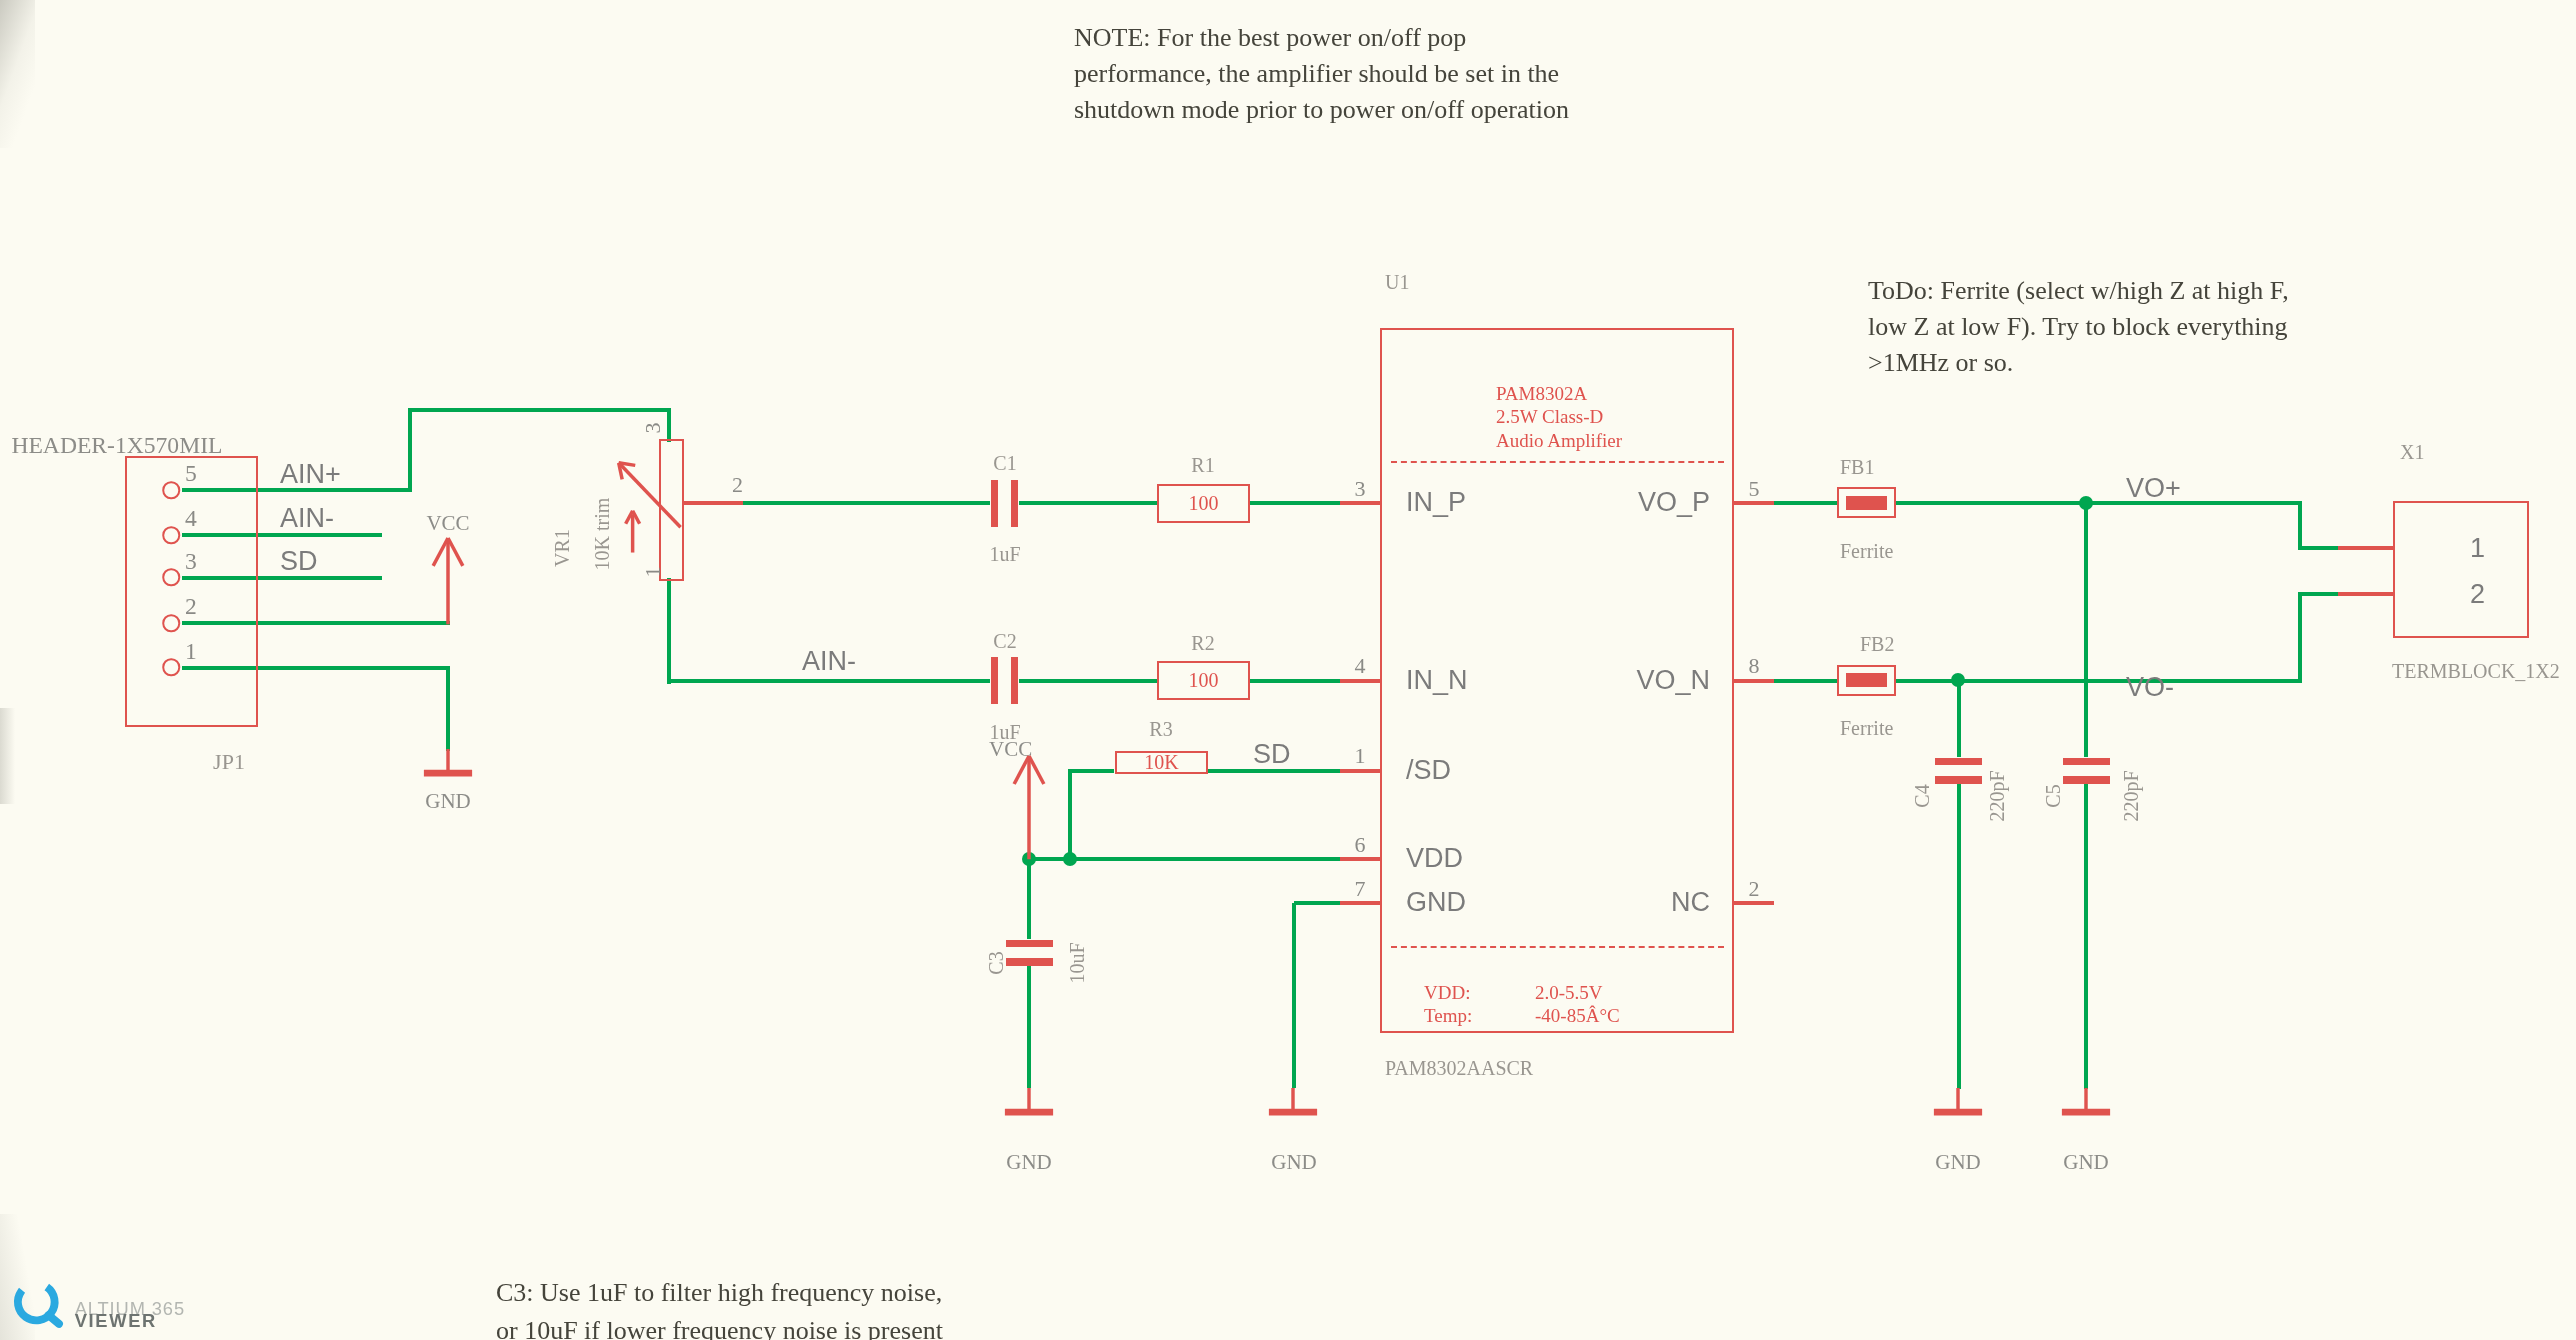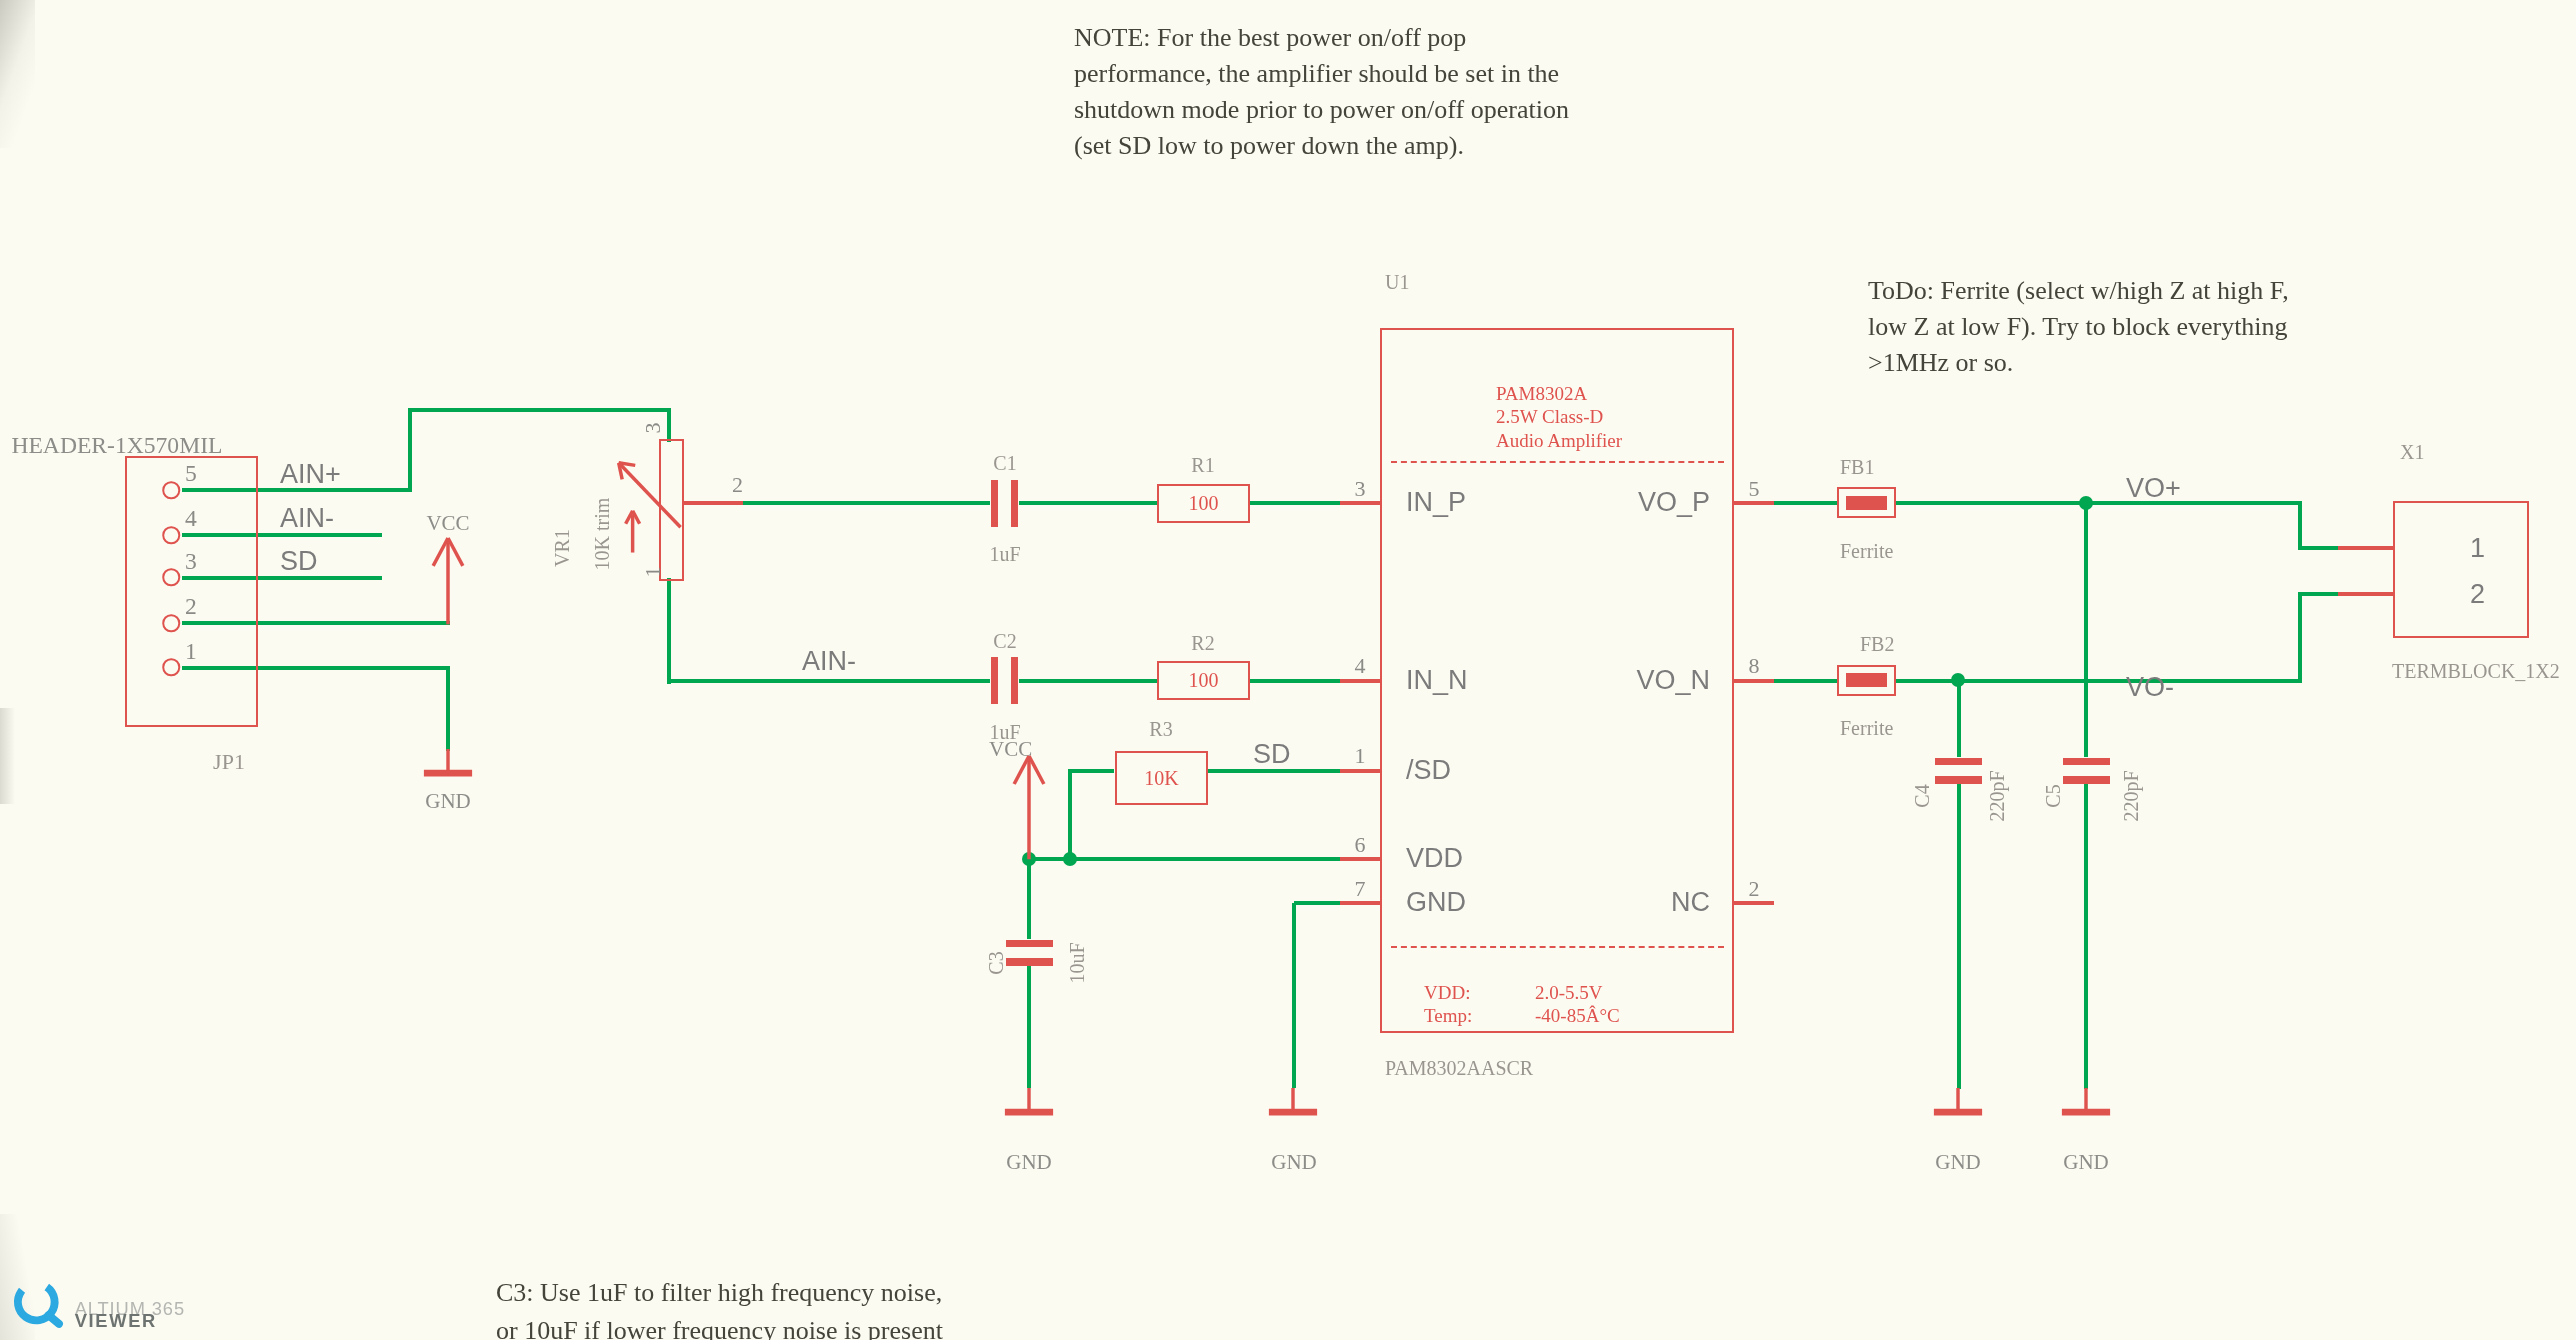--- a/index.html
+++ b/index.html
@@ -37,21 +37,20 @@
 <div class="sheet">
 
   <div class="curl" style="left:0;top:0;width:35px;height:148px;background:linear-gradient(110deg, rgba(110,110,100,0.35), rgba(190,190,180,0.15) 45%, transparent 75%);"></div>
   <div class="curl" style="left:0;top:708px;width:19px;height:96px;background:linear-gradient(90deg, rgba(120,120,110,0.25), transparent 80%);"></div>
   <div class="curl" style="left:0;top:1214px;width:35px;height:127px;background:linear-gradient(80deg, rgba(120,120,110,0.18), transparent 70%);"></div>
 
   <div class="note" style="left:1074px;top:20px;">
     <div>NOTE: For the best power on/off pop</div>
     <div>performance, the amplifier should be set in the</div>
     <div>shutdown mode prior to power on/off operation</div>
-    <div>(set SD low to power down the amp).</div>
   </div>
 
   <div class="note" style="left:1868px;top:273px;">
     <div>ToDo: Ferrite (select w/high Z at high F,</div>
     <div>low Z at low F). Try to block everything</div>
     <div>&gt;1MHz or so.</div>
   </div>
 
   <div class="note" style="left:496px;top:1274px;line-height:38px;">
     <div>C3: Use 1uF to filter high frequency noise,</div>
@@ -184,21 +183,21 @@
   <div class="comp-box" style="left:1157px;top:484px;width:93px;height:39px;">
     <span>100</span>
   </div>
 
   <div class="desig cx" style="left:1203px;top:632px;">R2</div>
   <div class="comp-box" style="left:1157px;top:661px;width:93px;height:39px;">
     <span>100</span>
   </div>
 
   <div class="desig cx" style="left:1161px;top:718px;">R3</div>
-  <div class="comp-box" style="left:1115px;top:751px;width:93px;height:54px;">
+  <div class="comp-box" style="left:1115px;top:751px;width:93px;height:23px;">
     <span>10K</span>
   </div>
   <div class="net-label" style="left:1253px;top:739px;">SD</div>
 
   <div class="small-lbl" style="left:989px;top:737px;">VCC</div>
   <div class="abs" style="left:1008px;top:749px;width:42px;height:112px;">
     <svg width="42" height="112" viewBox="0 0 48 128">
       <line x1="24" y1="8" x2="24" y2="126" stroke="#DF534E" stroke-width="4"></line>
       <line x1="24" y1="8" x2="7" y2="40" stroke="#DF534E" stroke-width="4"></line>
       <line x1="24" y1="8" x2="41" y2="40" stroke="#DF534E" stroke-width="4"></line>

